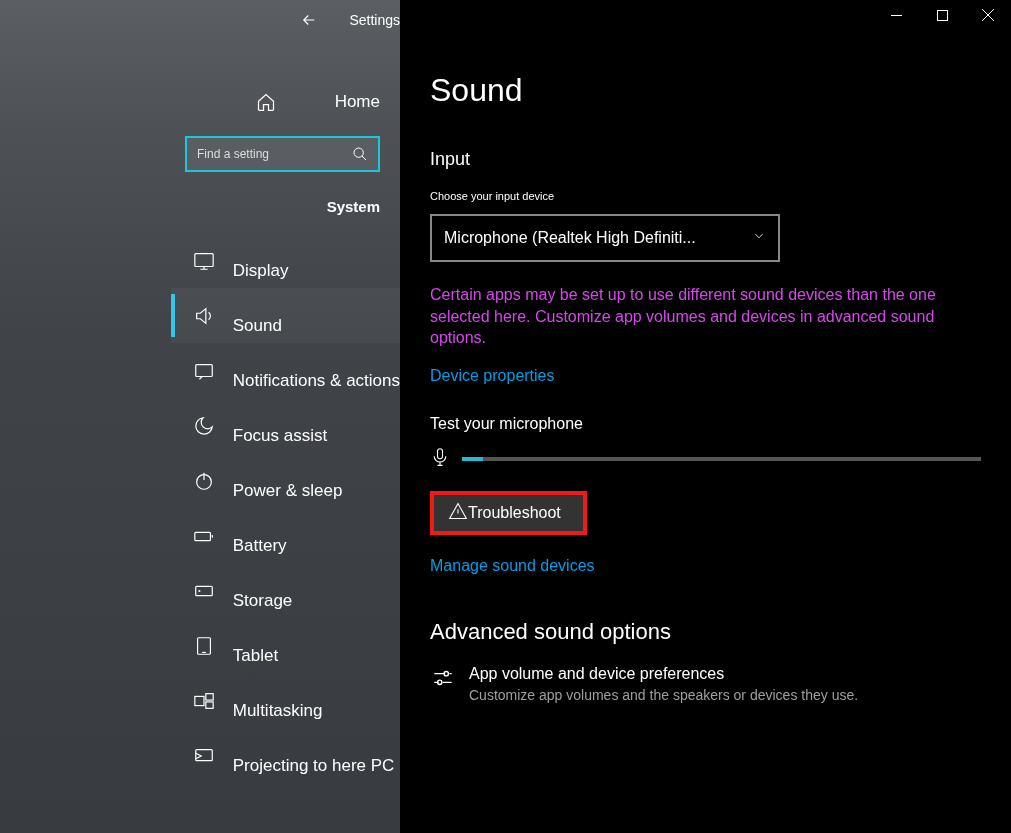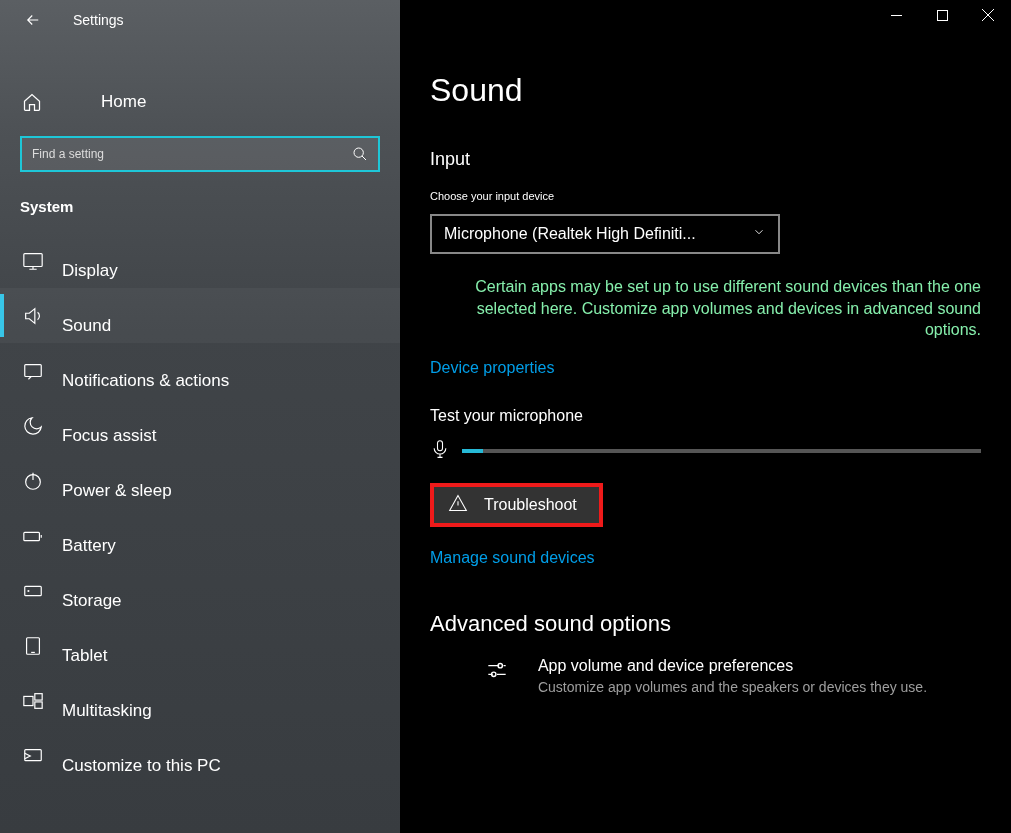--- a/index.html
+++ b/index.html
@@ -1,53 +1,53 @@
 <!DOCTYPE html>
 <html><head>
   <meta charset="utf-8">
   <style>
     * { margin: 0; padding: 0; box-sizing: border-box; font-family: "Segoe UI", sans-serif; }
     body { width: 1011px; height: 833px; background: #000; color: #fff; overflow: hidden; display: flex; }
-    .sidebar { width: 400px; height: 100%; background: linear-gradient(to bottom, #5b5f63 0%, #4e5256 15%, #404448 40%, #383c40 100%); display: flex; flex-direction: column; }
+    .sidebar { width: 400px; height: 100%; background: linear-gradient(to bottom, #5b5f63 0%, #4e5256 15%, #404448 40%, #383c40 100%); display: flex; flex-direction: column; align-items: flex-end; }
     .main { flex: 1; background: #000; position: relative; padding: 0 30px; }
     .titlebar { height: 40px; display: flex; align-items: center; padding-left: 18px; }
     .back-btn { width: 30px; height: 30px; display: flex; align-items: center; justify-content: center; cursor: pointer; }
     .title-text { margin-left: 25px; font-size: 14px; color: #fff; }
     .window-controls { position: absolute; top: 0; right: 0; display: flex; }
     .win-btn { width: 46px; height: 30px; display: flex; align-items: center; justify-content: center; cursor: pointer; font-size: 14px; color: #fff; }
     .home-row { display: flex; align-items: center; padding: 12px 20px 12px 22px; margin-top: 40px; cursor: pointer; }
     .home-row .icon { width: 20px; height: 20px; margin-right: 18px; }
     .home-row .label { font-size: 17px; margin-left: 41px; }
     .search-wrap { padding: 12px 20px; }
     .search-box { width: 100%; height: 36px; border: 2px solid #1ec7d8; background: rgba(255,255,255,0.08); display: flex; align-items: center; padding: 0 10px; }
     .search-input { flex: 1; background: transparent; border: none; outline: none; color: #fff; font-size: 12px; }
     .search-input::placeholder { color: #ddd; }
     .search-icon { width: 16px; height: 16px; }
-    .section-label { font-size: 15px; font-weight: 600; padding: 14px 32px 18px 20px; }
+    .section-label { font-size: 15px; font-weight: 600; padding: 14px 20px 18px 20px; }
     .nav-list { flex: 1; overflow-y: auto; }
     .nav-item { display: flex; align-items: center; height: 55px; padding-left: 22px; cursor: pointer; position: relative; }
     .nav-item .icon { width: 22px; height: 22px; margin-right: 18px; display: flex; align-items: center; justify-content: center; }
     .nav-item .label { font-size: 17px; margin-top: 20px; }
     .nav-item.active::before { content: ""; position: absolute; left: 0; top: 6px; bottom: 6px; width: 4px; background: #38c6e8; }
     .nav-item.active { background: rgba(255,255,255,0.04); }
     .page-title { font-size: 32px; font-weight: 400; margin-top: 72px; margin-bottom: 40px; }
     .sub-title { font-size: 18px; font-weight: 400; margin-bottom: 20px; }
     .field-label { font-size: 11px; margin-bottom: 12px; }
-    .dropdown { width: 350px; height: 40px; border: 2px solid #888; background: #000; display: flex; align-items: center; justify-content: space-between; padding: 0 12px; cursor: pointer; margin-bottom: 22px; }
+    .dropdown { width: 350px; height: 48px; border: 2px solid #888; background: #000; display: flex; align-items: center; justify-content: space-between; padding: 0 12px; cursor: pointer; margin-bottom: 22px; }
     .dropdown .dd-text { font-size: 16px; }
-    .help-text { font-size: 16px; color: #86efac; line-height: 1.35; margin-bottom: 18px; max-width: 555px; text-align: right; }
+    .help-text { font-size: 16px; color: #d946ef; line-height: 1.35; margin-bottom: 18px; max-width: 555px; }
     .link { color: #009ee8; font-size: 16px; cursor: pointer; display: inline-block; }
     .test-label { font-size: 16px; margin-top: 30px; margin-bottom: 12px; }
     .mic-row { display: flex; align-items: center; gap: 12px; margin-bottom: 18px; }
     .mic-bar { flex: 1; height: 4px; background: #555; position: relative; max-width: 520px; }
     .mic-fill { position: absolute; left: 0; top: 0; bottom: 0; width: 4%; background: #26b9d6; }
-    .troubleshoot-btn { display: inline-flex; align-items: center; height: 44px; padding: 0 22px 0 14px; background: #333; border: 4px solid #ef1a1a; cursor: pointer; gap: 16px; margin-bottom: 22px; }
+    .troubleshoot-btn { display: inline-flex; align-items: center; height: 44px; padding: 0 22px 0 14px; background: #333; border: 4px solid #ef1a1a; cursor: pointer; gap: 0; margin-bottom: 22px; }
     .troubleshoot-btn .tb-label { font-size: 16px; }
     .adv-title { font-size: 22px; font-weight: 400; margin-top: 44px; margin-bottom: 20px; }
-    .adv-row { display: flex; gap: 28px; align-items: flex-start; justify-content: center; }
+    .adv-row { display: flex; gap: 13px; align-items: flex-start; }
     .adv-row .adv-label { font-size: 16px; }
     .adv-row .adv-sub { font-size: 14px; color: #9e9e9e; margin-top: 4px; }
     svg { color: #fff; }
   </style>
 </head>
 <body>
 
 <div class="sidebar">
   <div class="titlebar">
     <div class="back-btn">
@@ -163,21 +163,21 @@
         </span>
       <span class="label">Multitasking</span>
     </div>
     <div class="nav-item">
       <span class="icon">
           <svg width="22" height="22" viewBox="0 0 24 24" fill="none" stroke="currentColor" stroke-width="1.3">
             <rect x="3" y="5" width="18" height="12" rx="1"></rect>
             <path d="M3 9l6 3-6 3"></path>
           </svg>
         </span>
-      <span class="label">Customize to this PC</span>
+      <span class="label">Projecting to here PC</span>
     </div>
   </div>
 </div>
 
 <div class="main">
   <div class="window-controls">
     <div class="win-btn">
         <svg width="11" height="11" viewBox="0 0 11 11" stroke="currentColor">
           <path d="M0 5.5h11"></path>
         </svg>

